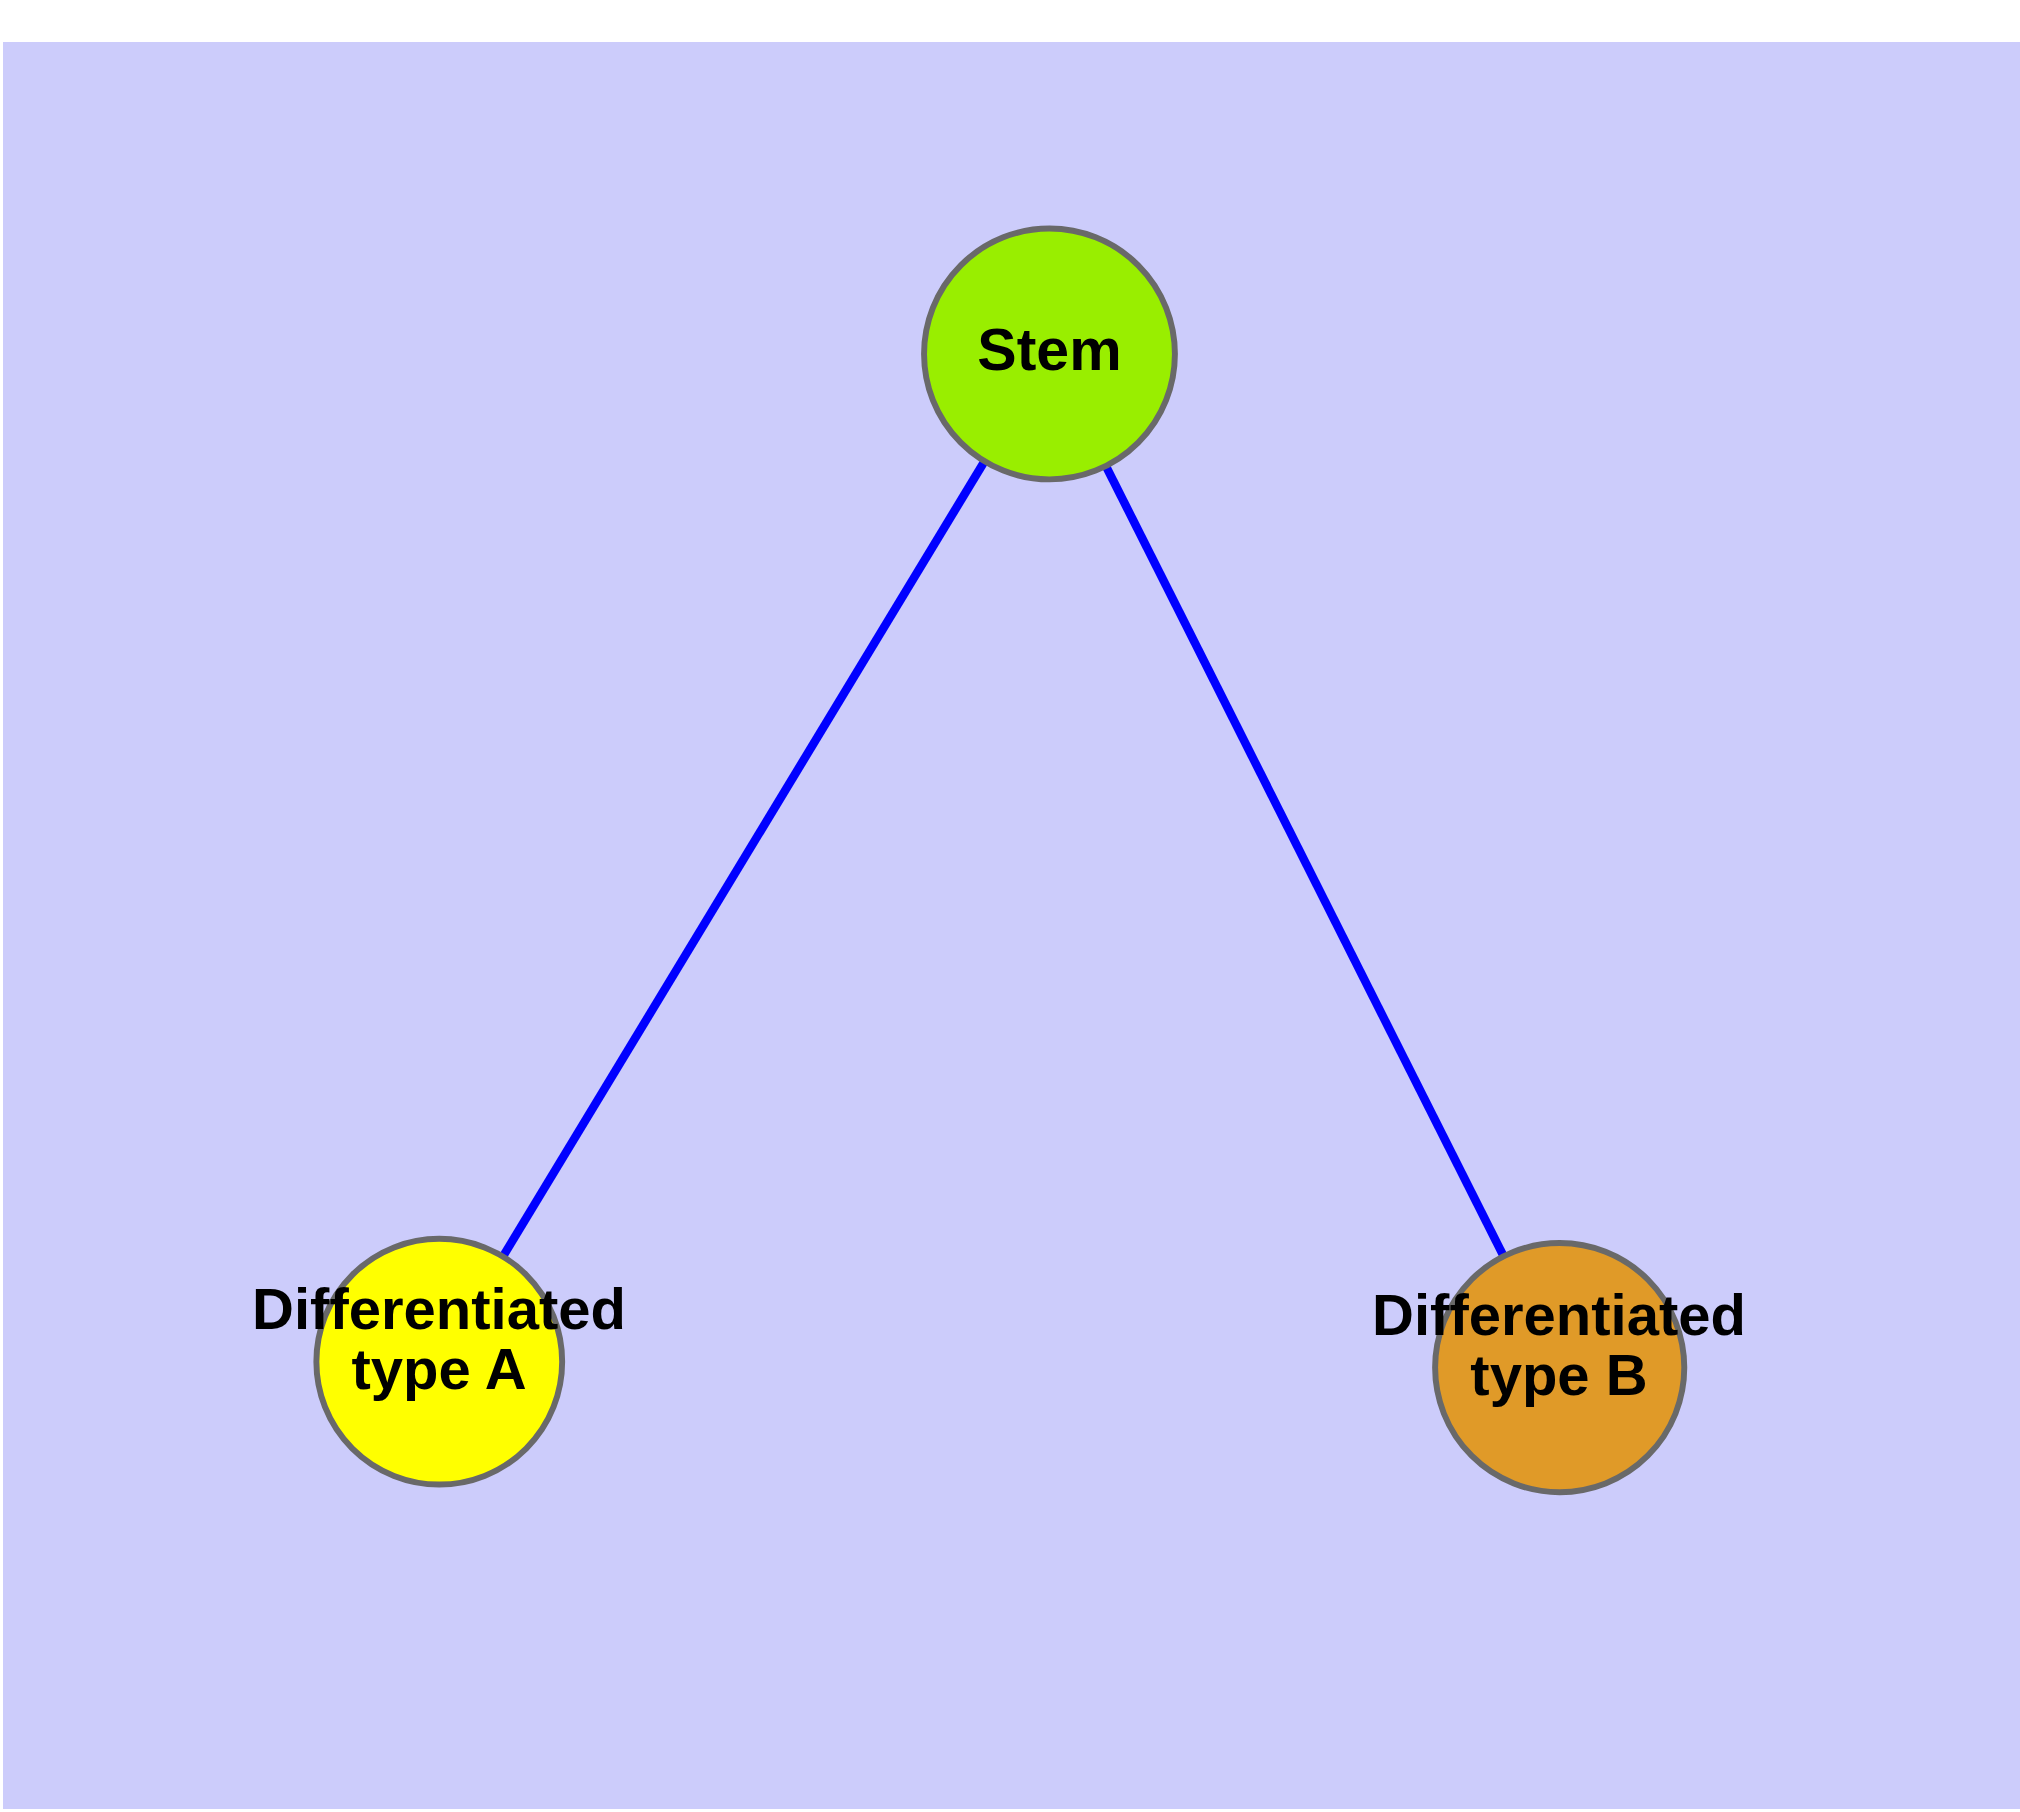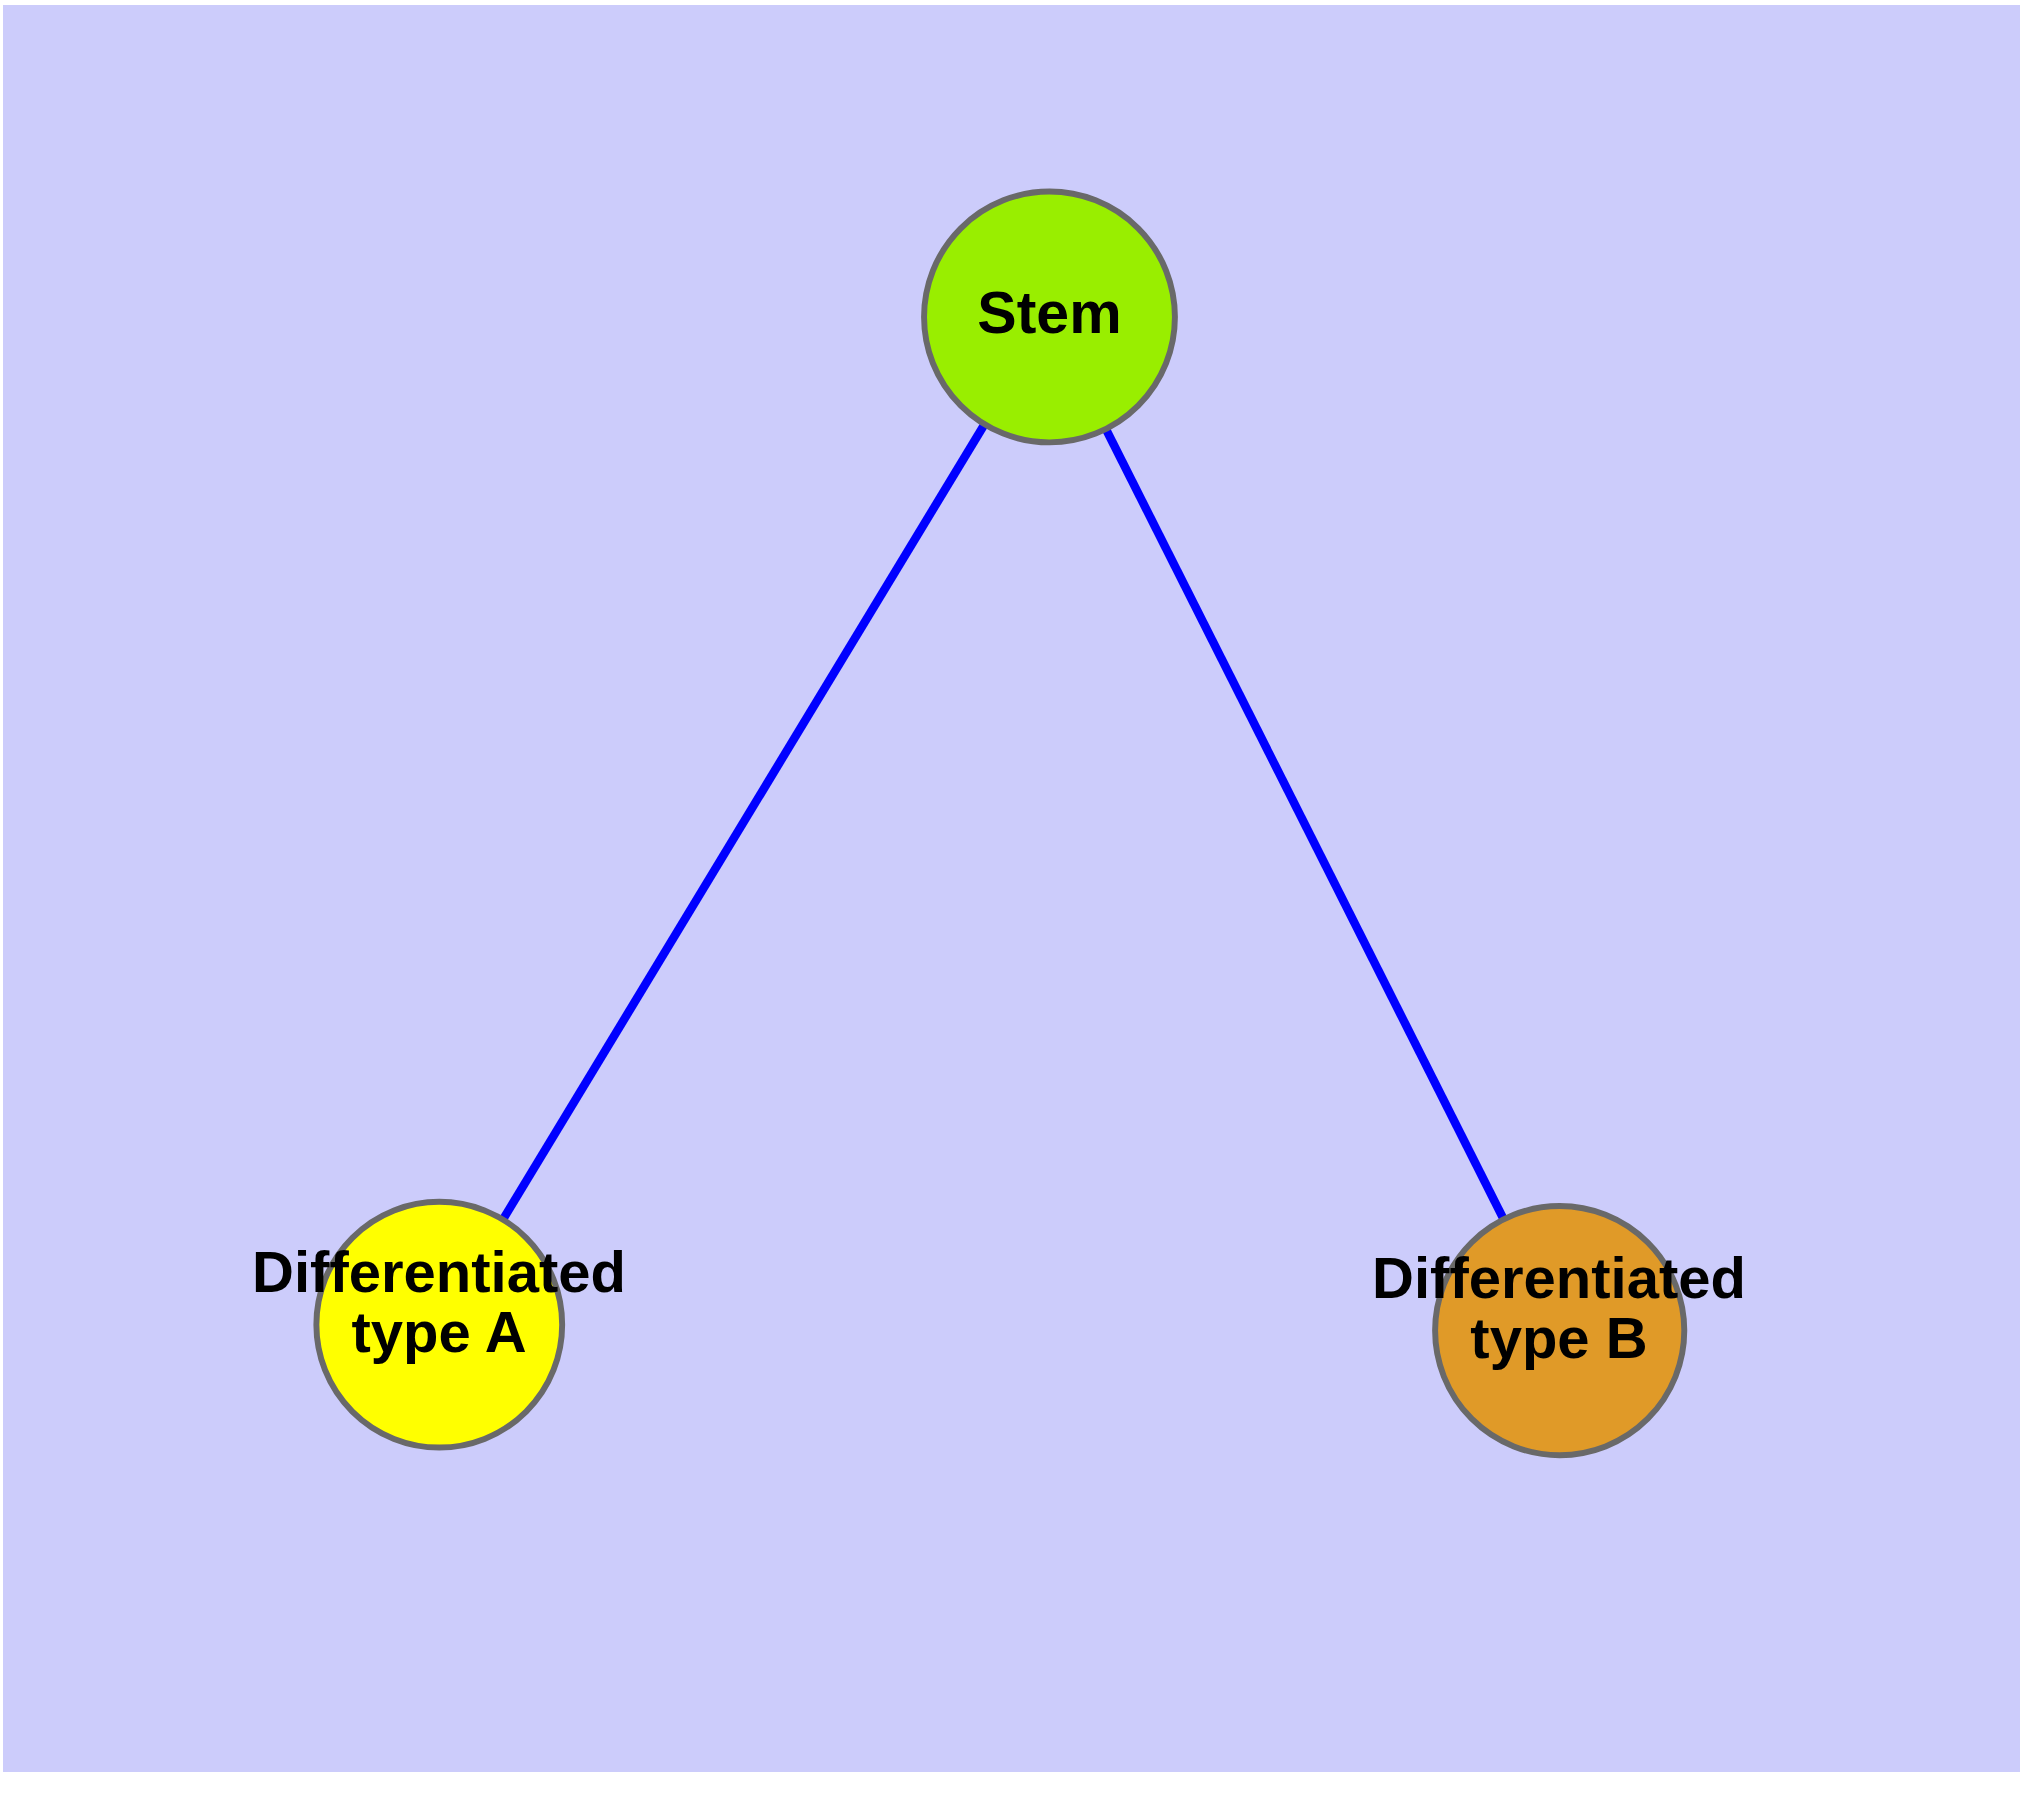--- a/index.html
+++ b/index.html
@@ -7,20 +7,21 @@
     padding: 0;
     background: #ffffff;
   }
   #page {
     position: relative;
     width: 2021px;
     height: 1772px;
     background: #ffffff;
     overflow: hidden;
     font-family: "Liberation Sans", sans-serif;
+    margin-top: 37px;
   }
   #canvas-panel {
     position: absolute;
     left: 3.4px;
     top: 5.1px;
     width: 2017px;
     height: 1807px;
     background: #ccccfb;
   }
   #graph-svg {

